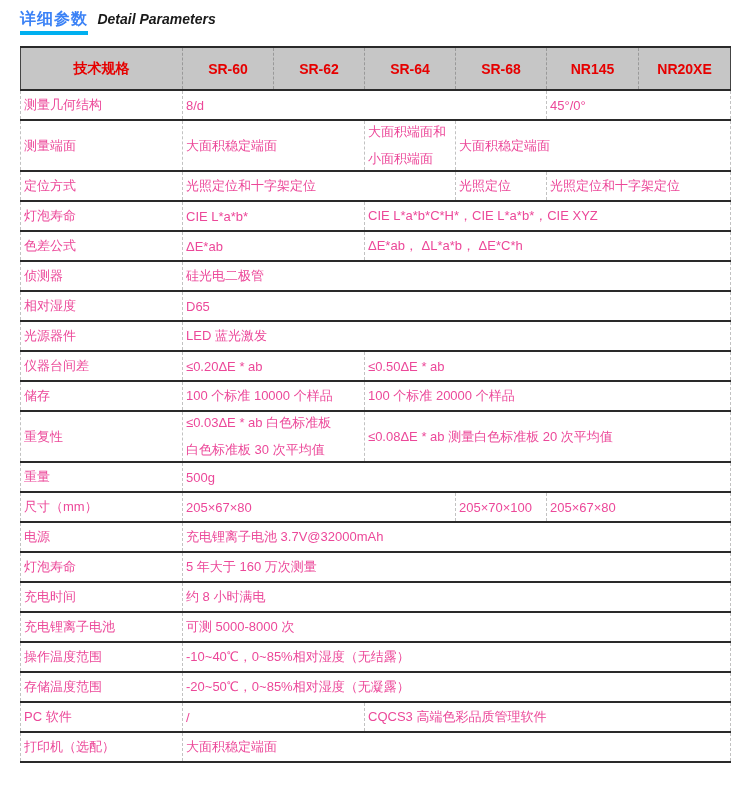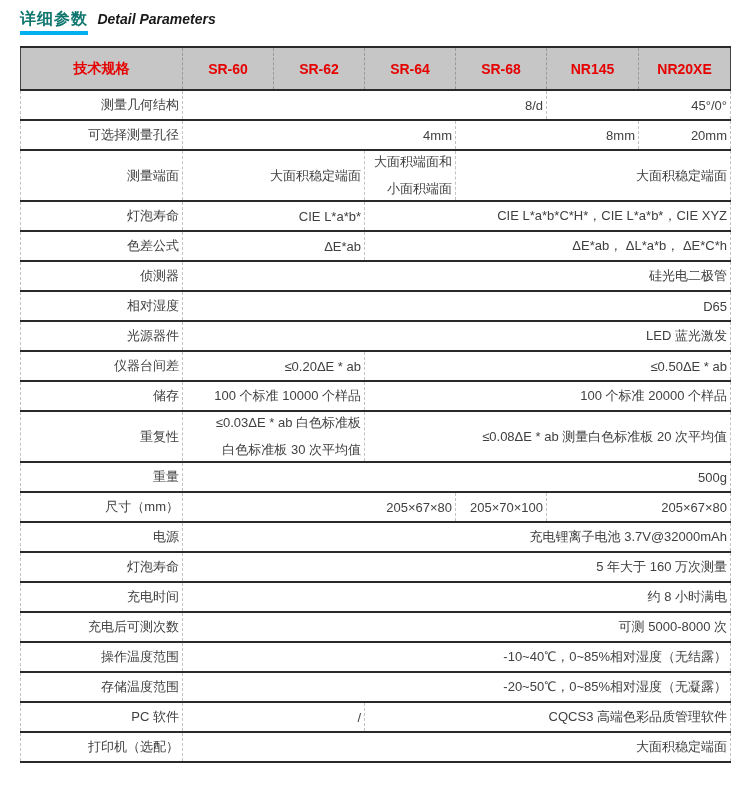--- a/index.html
+++ b/index.html
@@ -3,40 +3,40 @@
 <meta charset="utf-8">
 <style>
   * { box-sizing: border-box; }
   html, body { margin: 0; padding: 0; }
   body {
     width: 750px; height: 793px; background: #ffffff;
     font-family: "Liberation Sans", sans-serif; color: #262626;
   }
   .title-wrap { padding: 9px 0 0 20px; white-space: nowrap; }
   .title-zh {
-    display: inline-block; color: #0f766e; font-weight: bold; font-size: 16px;
+    display: inline-block; color: #3b82f6; font-weight: bold; font-size: 16px;
     border-bottom: 4px solid #00b0f0; padding-bottom: 1px; letter-spacing: 1px;
   }
   .title-en { color: #1a1a1a; font-weight: bold; font-size: 14px; margin-left: 5px; font-style: italic; }
 
   table.spec {
     border-collapse: collapse; table-layout: fixed;
     width: 710px; margin: 11px 0 0 20px;
   }
   th {
     height: 43px; background: #c6c6c6; color: #e60000;
     font-weight: bold; font-size: 14px; text-align: center;
     border-top: 2px solid #2a2a2a; border-bottom: 2px solid #2a2a2a;
     border-left: 1px dashed #999999; border-right: 1px dashed #999999;
   }
   th.edge-l { border-left: 1px solid #444444; margin-left: 48px; }
   th.edge-r { border-right: 1px solid #444444; }
   td {
-    height: 30px; text-align: right; vertical-align: middle;
-    font-size: 13px; color: #404040;
+    height: 30px; text-align: left; vertical-align: middle;
+    font-size: 13px; color: #ec4899;
     border-top: 2px solid #2a2a2a;
     border-left: 1px dashed #c2c2c2; border-right: 1px dashed #c2c2c2;
     padding: 2px 3px; overflow: hidden;
   }
   tr.tall td { height: 47px; }
   tr.last td { border-bottom: 2px solid #2a2a2a; }
   td .l2 { display: block; margin-top: 9px; }
   td.lbl { font-size: 13px; }
 </style>
 </head>
@@ -67,37 +67,37 @@
     <th>NR145</th>
     <th class="edge-r">NR20XE</th>
   </tr>
 
   <tr>
     <td class="lbl">测量几何结构</td>
     <td colspan="4">8/d</td>
     <td colspan="2">45°/0°</td>
   </tr>
 
-  <tr>
-    <td class="lbl">可选择测量孔径</td>
-    <td colspan="3">4mm</td>
-    <td colspan="2">8mm</td>
-    <td colspan="1">20mm</td>
-  </tr>
 
   <tr class="tall">
     <td class="lbl">测量端面</td>
     <td colspan="2">大面积稳定端面</td>
     <td colspan="1">
       <span>大面积端面和</span>
       <span class="l2">小面积端面</span>
     </td>
     <td colspan="3">大面积稳定端面</td>
   </tr>
 
+  <tr>
+    <td class="lbl">定位方式</td>
+    <td colspan="3">光照定位和十字架定位</td>
+    <td colspan="1">光照定位</td>
+    <td colspan="2">光照定位和十字架定位</td>
+  </tr>
 
   <tr>
     <td class="lbl">灯泡寿命</td>
     <td colspan="2">CIE L*a*b*</td>
     <td colspan="4">CIE L*a*b*C*H*，CIE L*a*b*，CIE XYZ</td>
   </tr>
 
   <tr>
     <td class="lbl">色差公式</td>
     <td colspan="2">ΔE*ab</td>
@@ -161,21 +161,21 @@
     <td class="lbl">灯泡寿命</td>
     <td colspan="6">5 年大于 160 万次测量</td>
   </tr>
 
   <tr>
     <td class="lbl">充电时间</td>
     <td colspan="6">约 8 小时满电</td>
   </tr>
 
   <tr>
-    <td class="lbl">充电后可测次数</td>
+    <td class="lbl">充电锂离子电池</td>
     <td colspan="6">可测 5000-8000 次</td>
   </tr>
 
   <tr>
     <td class="lbl">操作温度范围</td>
     <td colspan="6">-10~40℃，0~85%相对湿度（无结露）</td>
   </tr>
 
   <tr>
     <td class="lbl">存储温度范围</td>

